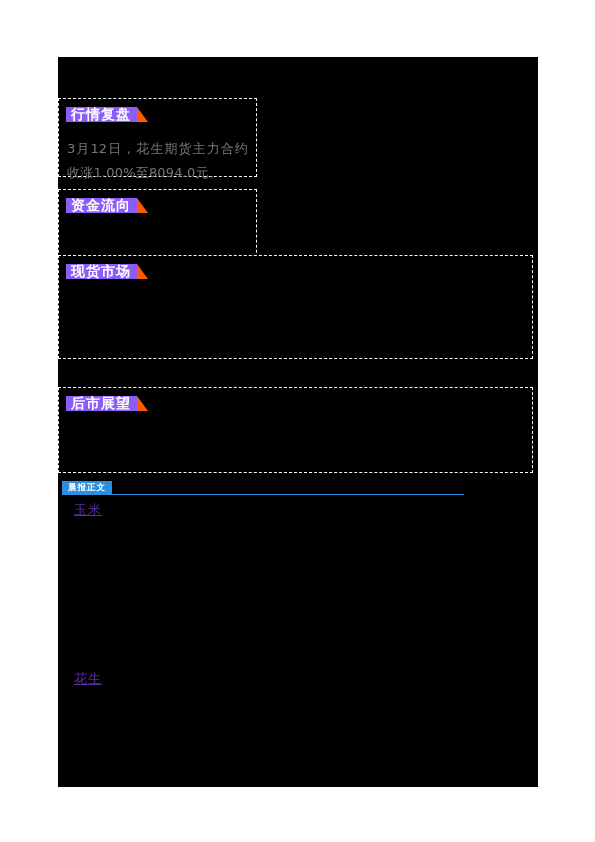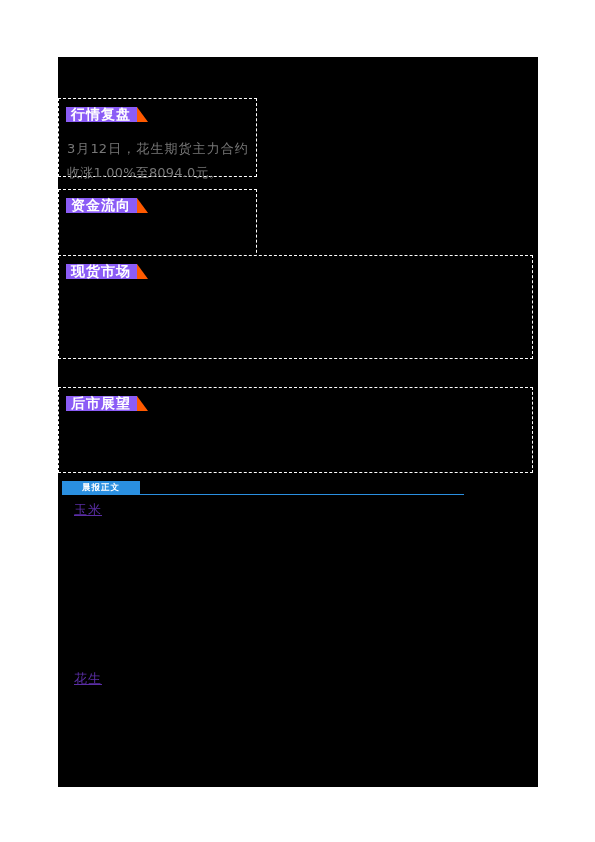--- a/index.html
+++ b/index.html
@@ -78,21 +78,21 @@
     top: 424px;
     width: 471px;
     height: 16px;
   }
   #headline-tab {
     position: absolute;
     left: 0;
     top: 0;
     height: 13px;
     line-height: 13px;
-    padding: 0 20px;
+    padding: 0 6px;
     background: #2a8fe0;
     color: #ffffff;
     font-size: 8.5px;
     font-weight: bold;
     letter-spacing: 1px;
     white-space: nowrap;
   }
   #headline-rule {
     position: absolute;
     left: 0;

